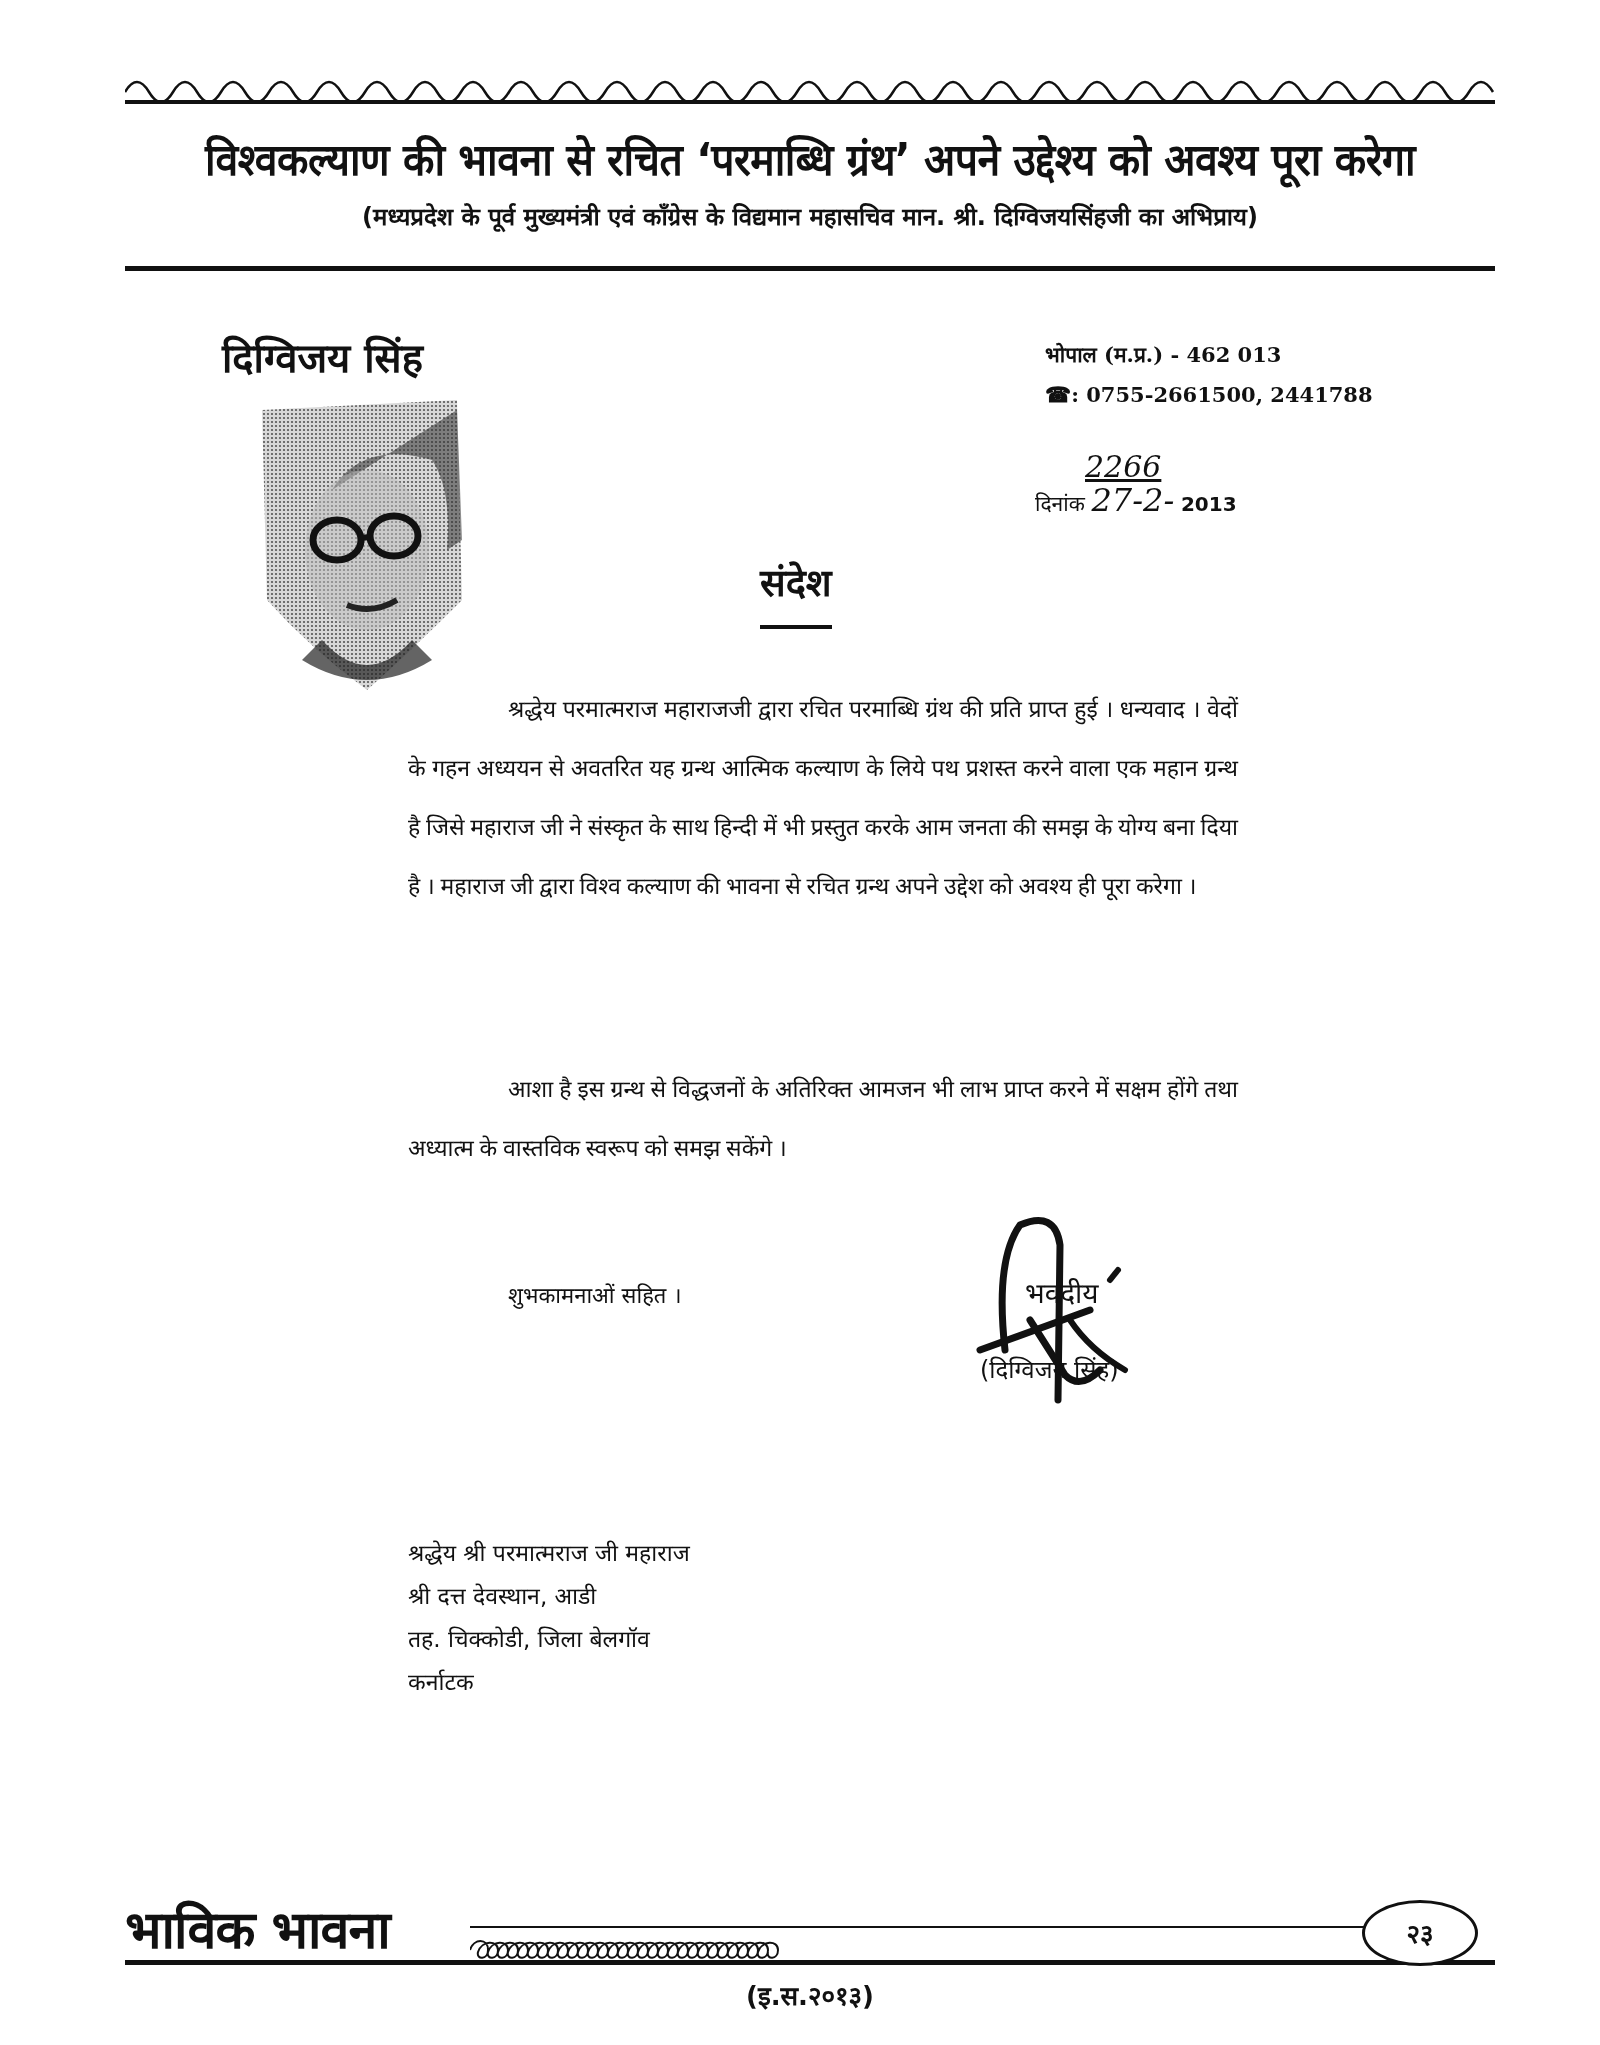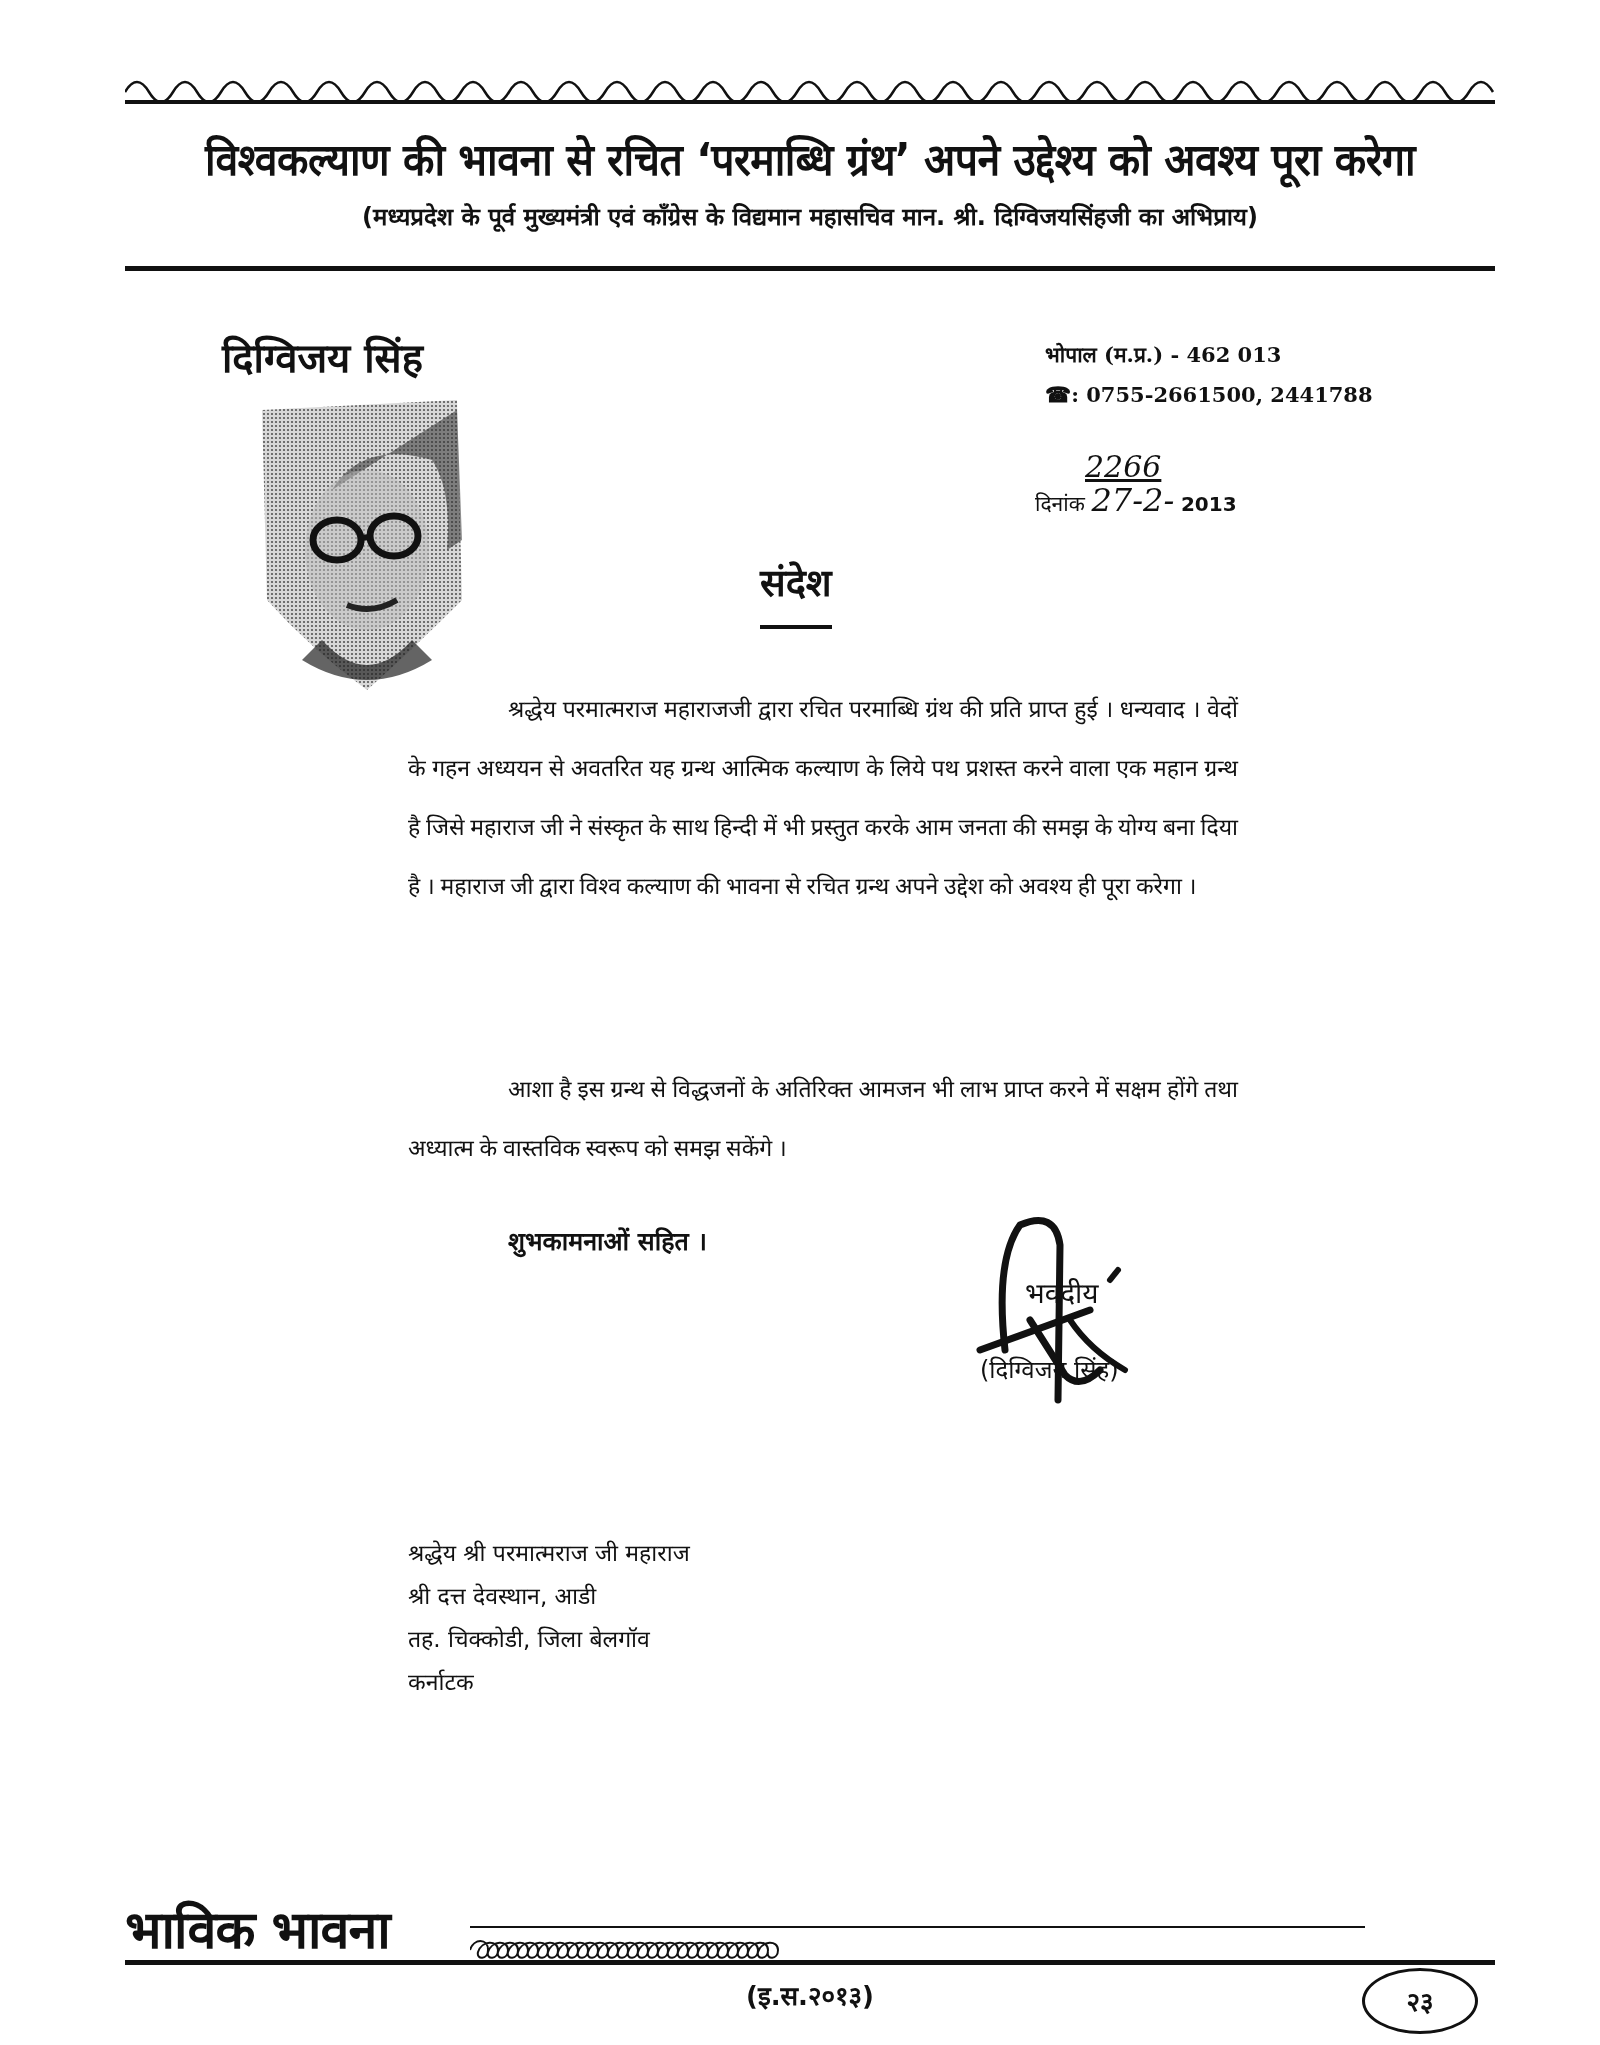--- a/index.html
+++ b/index.html
@@ -36,33 +36,33 @@
       left: 760px; top: 555px; font-size: 38px; font-weight: bold; line-height: 56px;
       border-bottom: 4px solid #111; padding-bottom: 14px;
     }
     .body-text {
       left: 408px; top: 680px; width: 830px;
       font-size: 23px; line-height: 59px; text-align: justify; text-align-last: left;
       font-family: Liberation Serif, serif;
     }
     .body-text p { margin: 0; text-indent: 100px; }
     .para2 { top: 1060px; }
-    .closing { left: 508px; top: 1222px; font-size: 25px; line-height: 40px; font-weight: bold; }
+    .closing { left: 508px; top: 1276px; font-size: 22px; line-height: 40px; }
     .signature { left: 960px; top: 1200px; width: 240px; height: 220px; }
     .sig-label-1 { left: 1025px; top: 1280px; font-size: 28px; line-height: 28px; }
     .sig-label-2 { left: 980px; top: 1353px; font-size: 24px; line-height: 34px; }
 
     .recipient { left: 408px; top: 1532px; font-size: 23px; line-height: 43px; }
 
     .footer-title { left: 125px; top: 1895px; font-size: 52px; font-weight: bold; line-height: 70px; letter-spacing: -1px; }
     .footer-wave { left: 470px; top: 1935px; width: 895px; height: 30px; }
     .footer-rule-top { left: 470px; top: 1926px; width: 895px; height: 2px; background: #111; }
     .footer-rule { left: 125px; top: 1960px; width: 1370px; height: 5px; background: #111; }
     .page-circle {
-      left: 1362px; top: 1968px; width: 110px; height: 60px; border: 3px solid #111; border-radius: 50%;
+      left: 1362px; top: 1900px; width: 110px; height: 60px; border: 3px solid #111; border-radius: 50%;
       background: #fff; display: flex; align-items: center; justify-content: center;
       font-size: 26px; font-weight: bold;
     }
     .footer-year { left: 125px; top: 1978px; width: 1370px; text-align: center; font-size: 26px; font-weight: bold; line-height: 36px; }
   </style>
 </head>
 <body>
 
 <svg class="abs top-wave" viewBox="0 0 1370 28" preserveAspectRatio="none">
   <path d="M0 20 Q 12 0 24 20 T 48 20 T 72 20 T 96 20 T 120 20 T 144 20 T 168 20 T 192 20 T 216 20 T 240 20 T 264 20 T 288 20 T 312 20 T 336 20 T 360 20 T 384 20 T 408 20 T 432 20 T 456 20 T 480 20 T 504 20 T 528 20 T 552 20 T 576 20 T 600 20 T 624 20 T 648 20 T 672 20 T 696 20 T 720 20 T 744 20 T 768 20 T 792 20 T 816 20 T 840 20 T 864 20 T 888 20 T 912 20 T 936 20 T 960 20 T 984 20 T 1008 20 T 1032 20 T 1056 20 T 1080 20 T 1104 20 T 1128 20 T 1152 20 T 1176 20 T 1200 20 T 1224 20 T 1248 20 T 1272 20 T 1296 20 T 1320 20 T 1344 20 T 1368 20" fill="none" stroke="#111" stroke-width="2.5"></path>

